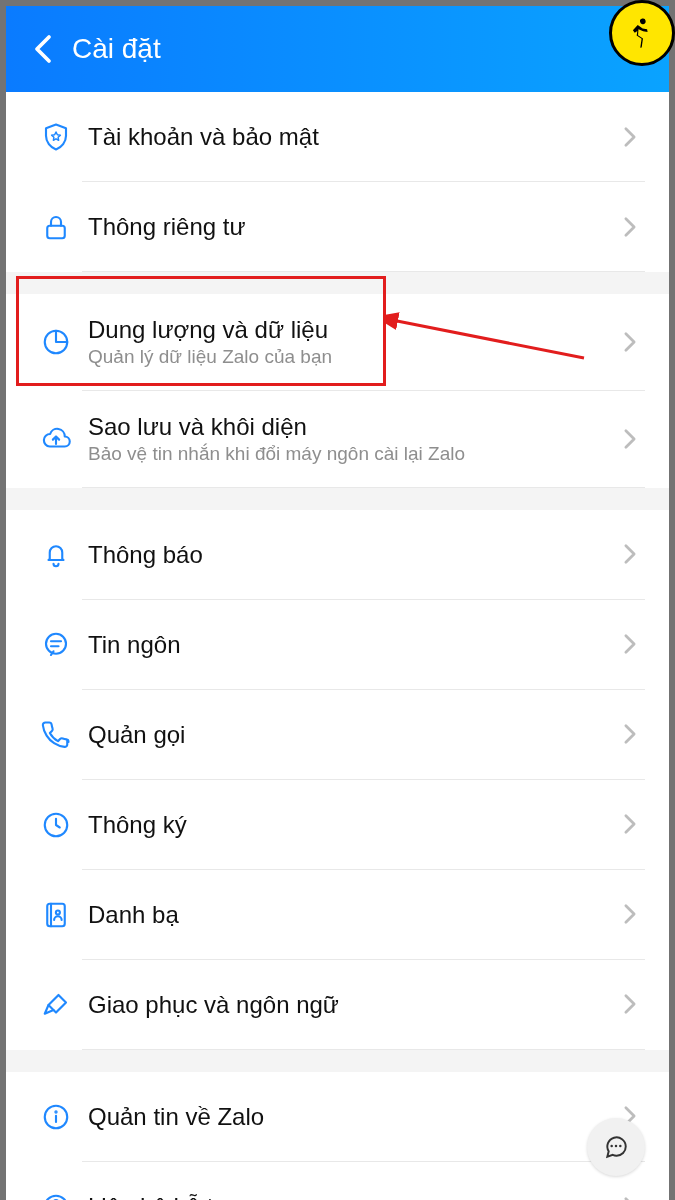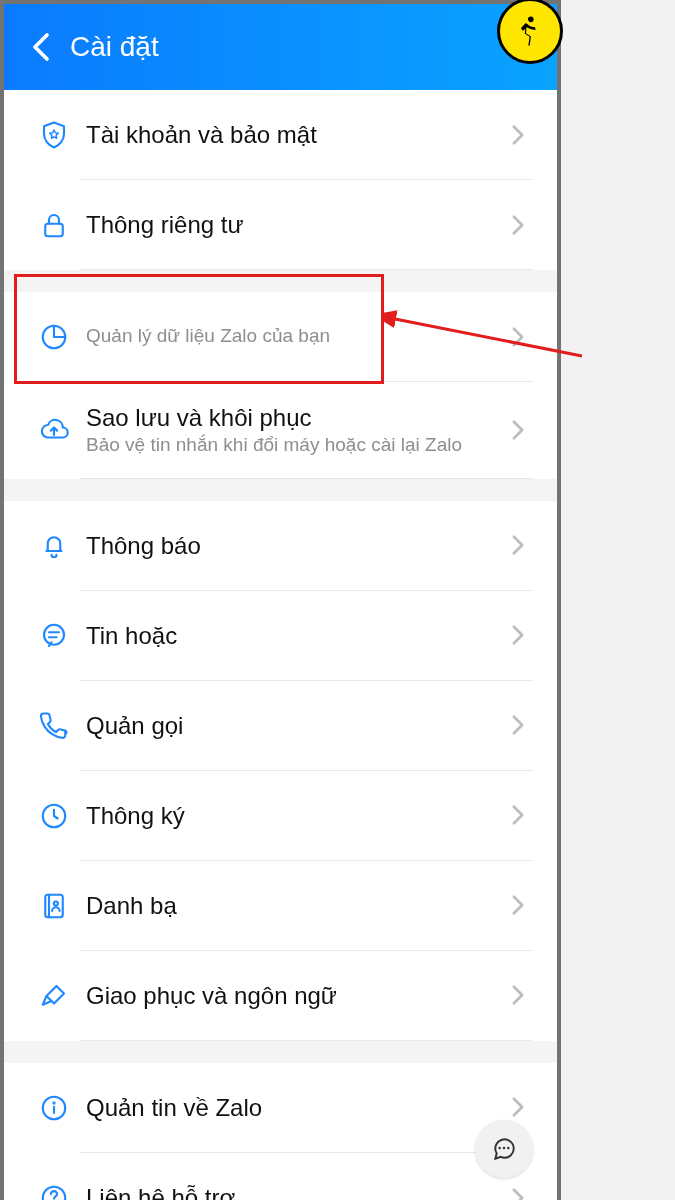--- a/index.html
+++ b/index.html
@@ -1,22 +1,22 @@
 <!DOCTYPE html>
 <html><head>
 <meta charset="utf-8">
 <style>
   * { box-sizing: border-box; margin: 0; padding: 0; }
   html, body { width: 675px; height: 1200px; font-family: -apple-system, "Helvetica Neue", Arial, sans-serif; background:#f2f2f2; }
   .frame {
     position: relative;
-    width: 561px;
+    width: 675px;
     height: 1200px;
     background: #f0abfc;
-    border: 4px solid #737373;
+    border: 6px solid #737373;
   }
   
   .header {
     height: 86px;
     width: 100%;
     background: linear-gradient(90deg,#0a7bff 0%,#0aa3ff 100%);
     display: flex;
     align-items: center;
     padding: 0 22px;
     color:#fff;
@@ -163,38 +163,39 @@
       </div>
       <div class="group-gap"></div>
       <div class="row">
         <div class="icon-slot">
           <svg width="30" height="30" viewBox="0 0 24 24" fill="none" stroke="#1f88ff" stroke-width="1.7" stroke-linecap="round" stroke-linejoin="round">
             <circle cx="12" cy="12" r="9"></circle>
             <path d="M12 3v9h9"></path>
           </svg>
         </div>
         <div class="body">
+          <div class="label">Dung lượng và dữ liệu</div>
           <div class="sub">Quản lý dữ liệu Zalo của bạn</div>
         </div>
         <div class="chev">
           <svg width="14" height="22" viewBox="0 0 10 16" fill="none" stroke="#bdbdbd" stroke-width="2" stroke-linecap="round" stroke-linejoin="round">
             <polyline points="2,2 8,8 2,14"></polyline>
           </svg>
         </div>
       </div>
       <div class="row">
         <div class="icon-slot">
           <svg width="30" height="30" viewBox="0 0 24 24" fill="none" stroke="#1f88ff" stroke-width="1.7" stroke-linecap="round" stroke-linejoin="round">
             <path d="M7 18a5 5 0 0 1 .3-9.99A6 6 0 0 1 19 10a4 4 0 0 1 0 8H7z"></path>
             <path d="M12 16V10m0 0l-2.5 2.5M12 10l2.5 2.5"></path>
           </svg>
         </div>
         <div class="body">
-          <div class="label">Sao lưu và khôi phục</div>
-          <div class="sub">Bảo vệ tin nhắn khi đổi máy hoặc cài lại Zalo</div>
+          <div class="label">Sao lưu và khôi diện</div>
+          <div class="sub">Bảo vệ tin nhắn khi đổi máy ngôn cài lại Zalo</div>
         </div>
         <div class="chev">
           <svg width="14" height="22" viewBox="0 0 10 16" fill="none" stroke="#bdbdbd" stroke-width="2" stroke-linecap="round" stroke-linejoin="round">
             <polyline points="2,2 8,8 2,14"></polyline>
           </svg>
         </div>
       </div>
       <div class="group-gap"></div>
       <div class="row">
         <div class="icon-slot">
@@ -215,21 +216,21 @@
       <div class="row">
         <div class="icon-slot">
           <svg width="30" height="30" viewBox="0 0 24 24" fill="none" stroke="#1f88ff" stroke-width="1.7" stroke-linecap="round" stroke-linejoin="round">
             <circle cx="12" cy="11" r="8"></circle>
             <path d="M8 20l2-3"></path>
             <line x1="8" y1="9" x2="16" y2="9"></line>
             <line x1="8" y1="13" x2="14" y2="13"></line>
           </svg>
         </div>
         <div class="body">
-          <div class="label">Tin hoặc</div>
+          <div class="label">Tin ngôn</div>
         </div>
         <div class="chev">
           <svg width="14" height="22" viewBox="0 0 10 16" fill="none" stroke="#bdbdbd" stroke-width="2" stroke-linecap="round" stroke-linejoin="round">
             <polyline points="2,2 8,8 2,14"></polyline>
           </svg>
         </div>
       </div>
       <div class="row">
         <div class="icon-slot">
           <svg width="30" height="30" viewBox="0 0 24 24" fill="none" stroke="#1f88ff" stroke-width="1.7" stroke-linecap="round" stroke-linejoin="round">

